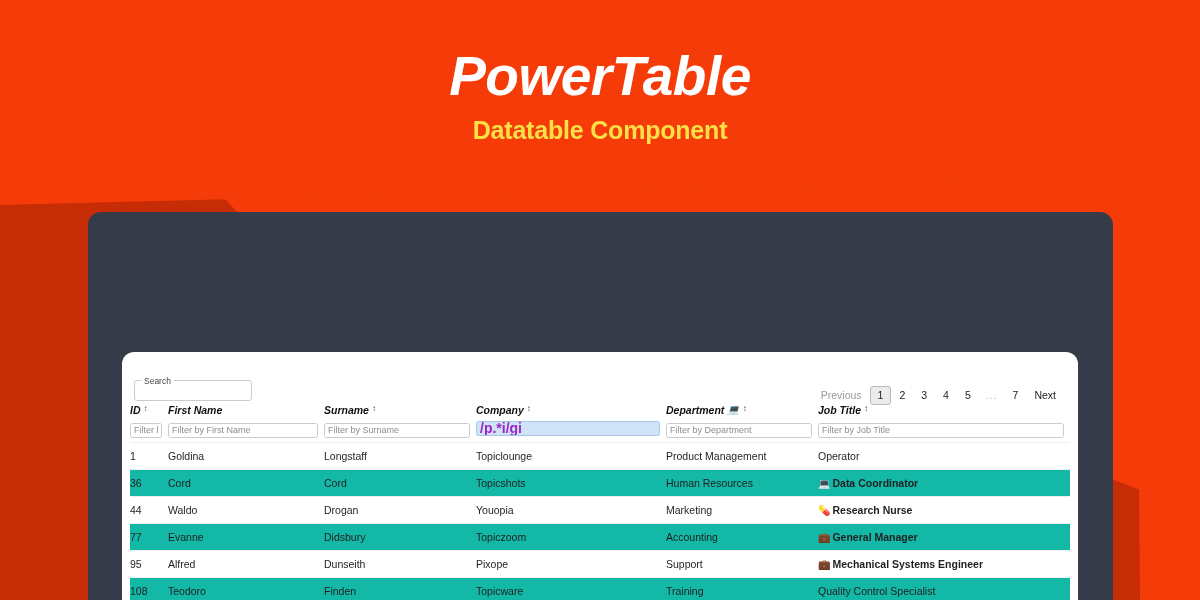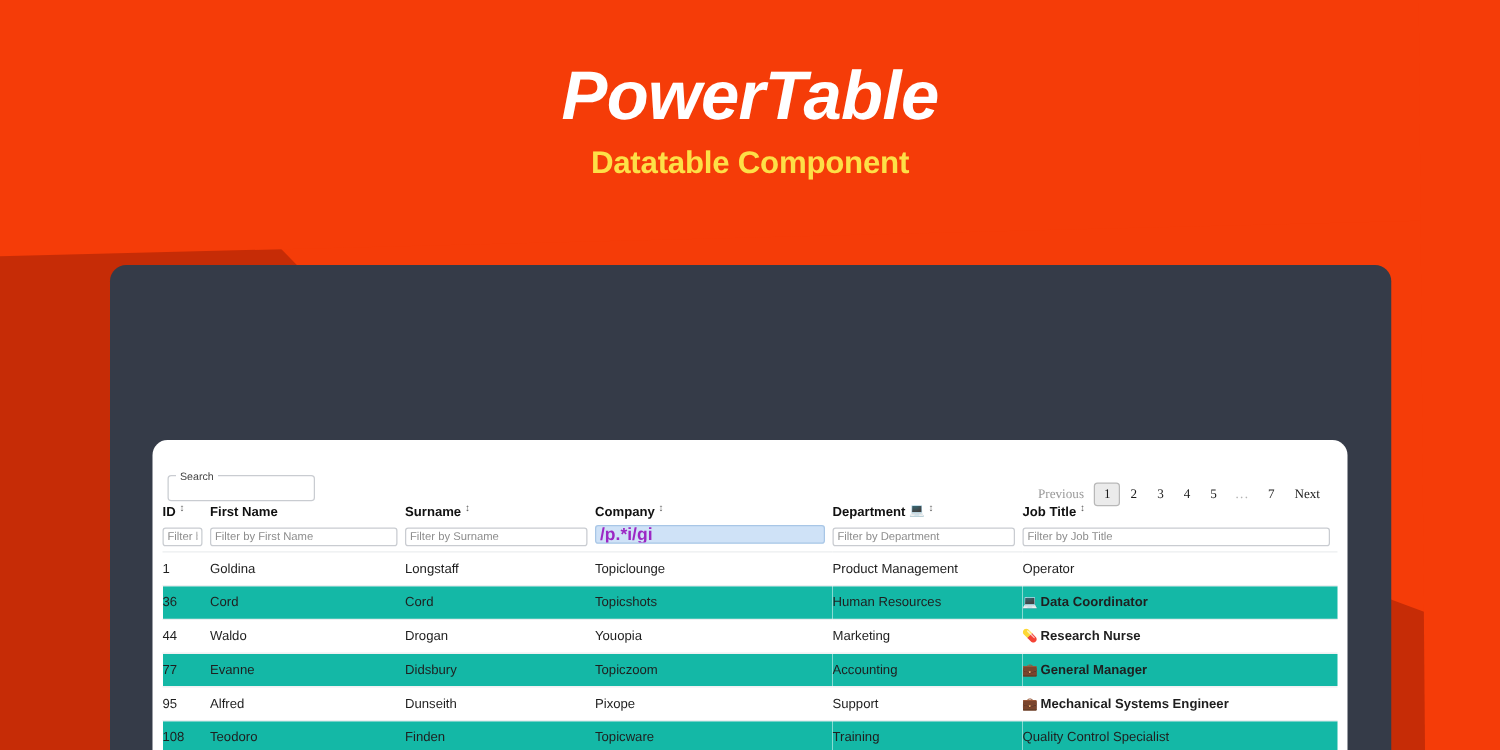--- a/index.html
+++ b/index.html
@@ -113,21 +113,21 @@
     gap: 0;
     margin-top: 21px;
     padding-right: 2px;
   }
   .pg {
     font-size: 10.5px;
     color: #1c1c1c;
     padding: 2px 8px;
     line-height: 13px;
     white-space: nowrap;
-    font-family: Liberation Serif, serif;
+    font-family: Liberation Sans, sans-serif;
   }
   .pg.disabled { color: #9a9a9a; }
   .pg.dots { color: #b4b4b4; letter-spacing: 1px; padding: 2px 7px; }
   .pg.active {
     background: #ebebeb;
     border: 1px solid #b8b8b8;
     border-radius: 3px;
     padding: 2px 7px;
     font-weight: 400;
   }
@@ -140,21 +140,21 @@
   }
   table.dt th {
     text-align: left;
     font-size: 10.5px;
     font-weight: 700;
     color: #111;
     padding: 0 0 3px 0;
     vertical-align: bottom;
     white-space: nowrap;
   }
-  .th-label { display: inline-flex; align-items: flex-start; gap: 3px; }
+  .th-label { display: inline-flex; align-items: center; gap: 3px; font-style: italic; }
   .sort-ico {
     font-size: 8px;
     color: #555;
     font-weight: 400;
     line-height: 1;
     position: relative;
     top: -1px;
   }
   .dept-emoji { font-size: 10px; line-height: 1; }
 

